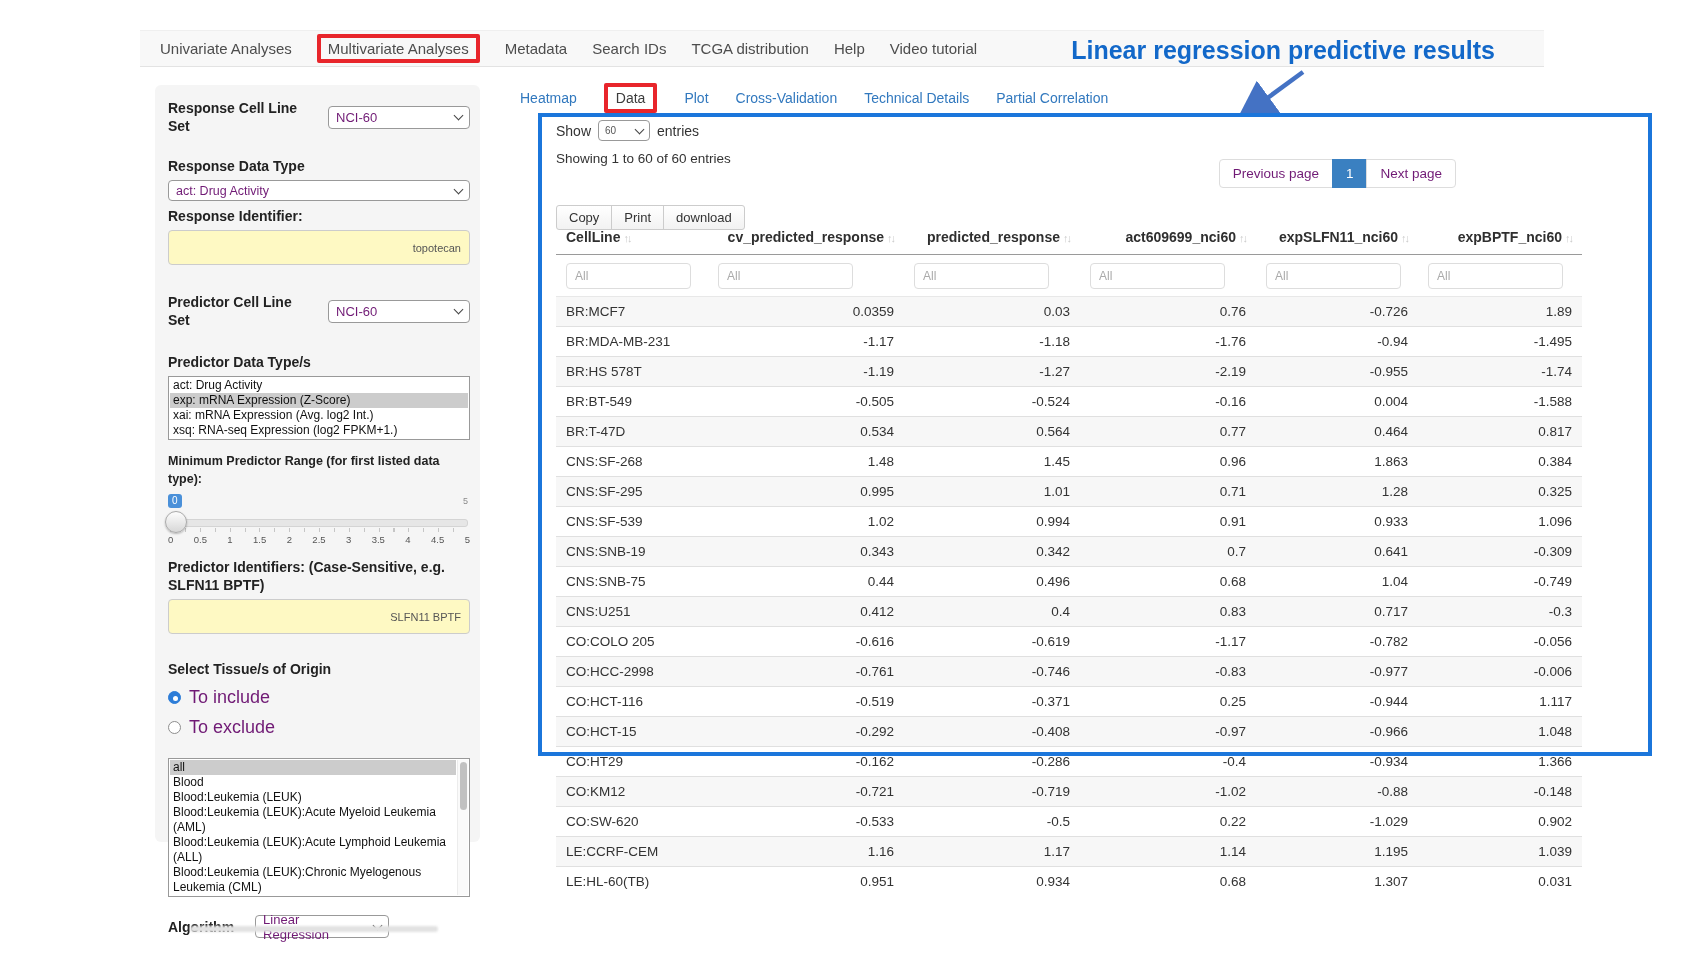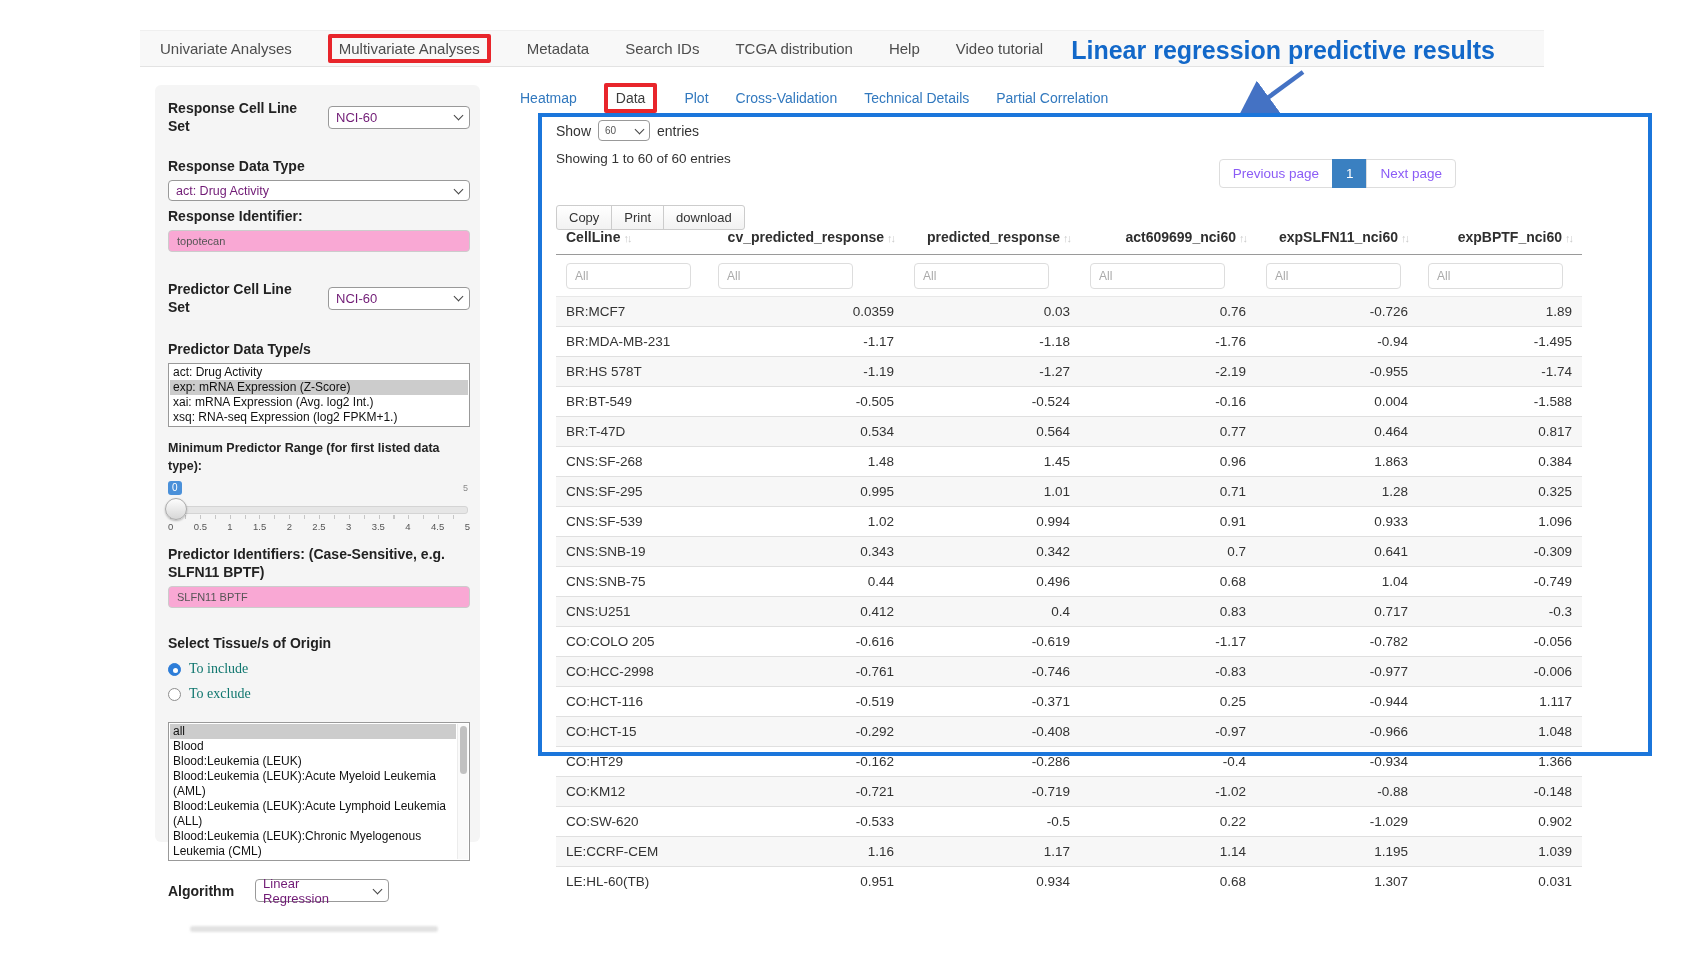--- a/index.html
+++ b/index.html
@@ -2,50 +2,50 @@
 <html><head>
 <meta charset="utf-8">
 <style>
   html,body{margin:0;padding:0;background:#fff;}
   .page{position:relative;width:1700px;height:956px;background:#fff;overflow:hidden;
         font-family:"Liberation Sans","DejaVu Sans",sans-serif;color:#333;}
 
   
   .topnav{position:absolute;left:140px;top:30px;width:1404px;height:37px;background:#f8f8f8;
           border-top:1px solid #efefef;border-bottom:1px solid #e3e3e3;display:flex;align-items:center;
-          padding-left:20px;box-sizing:border-box;gap:36px;}
+          padding-left:20px;box-sizing:border-box;gap:25px;}
   .nav-item{font-size:15px;color:#4d4d4d;white-space:nowrap;}
   .red-box{border:4px solid #e8252b;padding:2px 7px;border-radius:2px;}
   .annotation-title{position:absolute;left:1055px;top:36px;width:440px;text-align:right;
                     font-size:25px;font-weight:bold;color:#1268c9;}
   .arrow-svg{position:absolute;left:1225px;top:66px;}
 
   
   .sidebar{position:absolute;left:155px;top:85px;width:325px;height:757px;background:#f5f5f5;
            border-radius:6px;padding:14px 10px 0 13px;box-sizing:border-box;}
   .sb-label{font-weight:bold;font-size:14px;color:#222;line-height:18px;}
   .sb-row-inline{display:flex;align-items:center;gap:21px;}
   .sel{display:inline-flex;align-items:center;justify-content:space-between;background:#fff;
        border:1px solid #999;border-radius:4px;height:23px;padding:0 7px;font-size:13px;color:#701a75;
        box-sizing:border-box;flex:none;}
   .sel-full{display:flex;width:100%;height:21px;font-size:12.5px;}
   .chev{width:6px;height:6px;border-left:1.6px solid #444;border-bottom:1.6px solid #444;
         transform:rotate(-45deg);margin-left:8px;margin-top:-3px;flex:none;}
-  .ti{width:100%;height:22px;border:1px solid #ccc;border-radius:4px;background:#f9a8d4;font-size:11px;
-      color:#555;padding:0 8px;box-sizing:border-box;font-family:inherit;}
+  .ti{width:100%;height:35px;border:1px solid #ccc;border-radius:4px;background:#fef9c3;font-size:11px;
+      color:#555;padding:0 8px;box-sizing:border-box;font-family:inherit;text-align:right;}
   .listbox{background:#fff;border:1px solid #999;width:100%;box-sizing:border-box;padding:1px;position:relative;}
   .lb-item{font-size:12px;line-height:15px;padding:0 3px;color:#111;white-space:nowrap;overflow:hidden;}
   .lb-item.wrap{white-space:normal;}
   .lb-item.selected{background:#ccc;}
   .radio-row{display:flex;align-items:center;gap:8px;margin-top:9px;}
   .radio{width:13px;height:13px;border-radius:50%;box-sizing:border-box;border:1px solid #8e8e8e;
          background:#fff;position:relative;flex:none;}
   .radio.sel-r{background:#2d7dd8;border-color:#2d7dd8;}
   .radio.sel-r::after{content:"";position:absolute;left:4px;top:4px;width:5px;height:5px;background:#fff;border-radius:50%;}
-  .radio-label{font-size:14px;color:#0f766e;font-family:Liberation Serif, serif;}
+  .radio-label{font-size:18px;color:#701a75;}
   .slider{position:relative;height:56px;margin-top:6px;}
   .irs-chip{position:absolute;left:0;top:0;background:#4a90d9;color:#fff;font-size:10px;
             padding:0 4px;border-radius:3px;line-height:14px;}
   .irs-max{position:absolute;right:2px;top:2px;font-size:9px;color:#8a8a8a;}
   .irs-track{position:absolute;left:2px;right:2px;top:25px;height:6px;background:#e6e6e6;
              border-radius:3px;border:1px solid #d4d4d4;}
   .irs-ticks{position:absolute;left:2px;right:2px;top:34px;height:4px;
              background:repeating-linear-gradient(to right,#c6c6c6 0 1px,transparent 1px 5%);}
   .irs-handle{position:absolute;left:-3px;top:17px;width:20px;height:20px;border-radius:50%;
               background:linear-gradient(#fdfdfd,#d7d7d7);border:1px solid #aaa;box-shadow:0 1px 2px rgba(0,0,0,.25);}
@@ -60,21 +60,21 @@
   .tab.active{color:#3c3c3c;}
   .tab.red-box{padding:3px 8px;}
 
   
   .panel{position:absolute;left:538px;top:113px;width:1114px;height:643px;border:4px solid #1b76db;
          box-sizing:border-box;background:#fff;}
   .dt-length{position:absolute;left:14px;top:3px;display:flex;align-items:center;gap:7px;font-size:14px;color:#333;}
   .len-sel{width:52px;height:21px;font-size:10px;color:#555;padding:0 6px;}
   .dt-info{position:absolute;left:14px;top:34px;font-size:13.5px;color:#333;}
   .dt-paginate{position:absolute;right:192px;top:42px;display:flex;}
-  .pg-btn{border:1px solid #ddd;margin-left:-1px;padding:6px 13px;font-size:13.5px;color:#8b5cf6;
+  .pg-btn{border:1px solid #ddd;margin-left:-1px;padding:6px 13px;font-size:13.5px;color:#701a75;
           background:#fff;white-space:nowrap;}
   .pg-btn:first-child{border-radius:4px 0 0 4px;margin-left:0;}
   .pg-btn:last-child{border-radius:0 4px 4px 0;}
   .pg-btn.active{background:#3a80c1;border-color:#3a80c1;color:#fff;}
   .dt-buttons{position:absolute;left:14px;top:88px;display:flex;}
   .exp-btn{border:1px solid #ccc;margin-left:-1px;padding:4px 12px;font-size:13px;color:#333;
            background:linear-gradient(#fff,#f2f2f2);font-family:inherit;}
   .exp-btn:first-child{border-radius:3px 0 0 3px;margin-left:0;}
   .exp-btn:last-child{border-radius:0 3px 3px 0;}
   .dtable{position:absolute;left:14px;top:104px;width:1026px;border-collapse:collapse;table-layout:fixed;}

